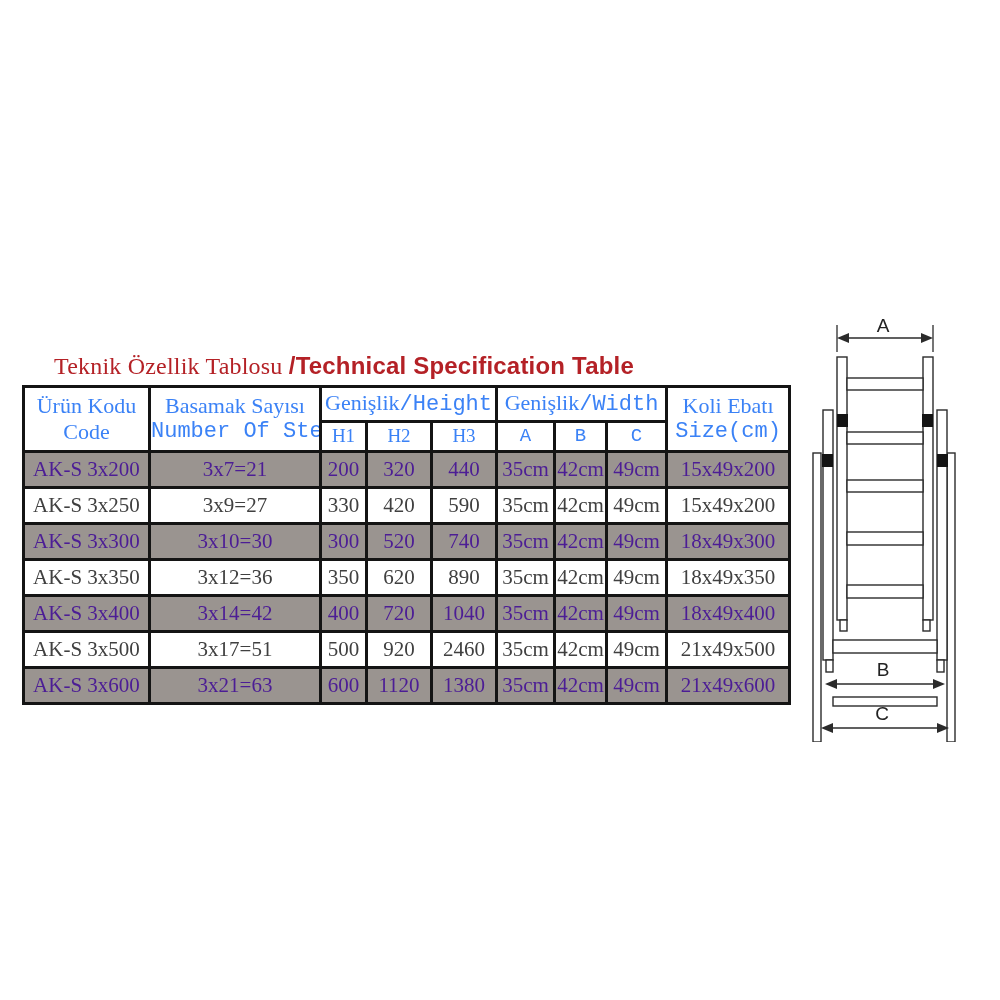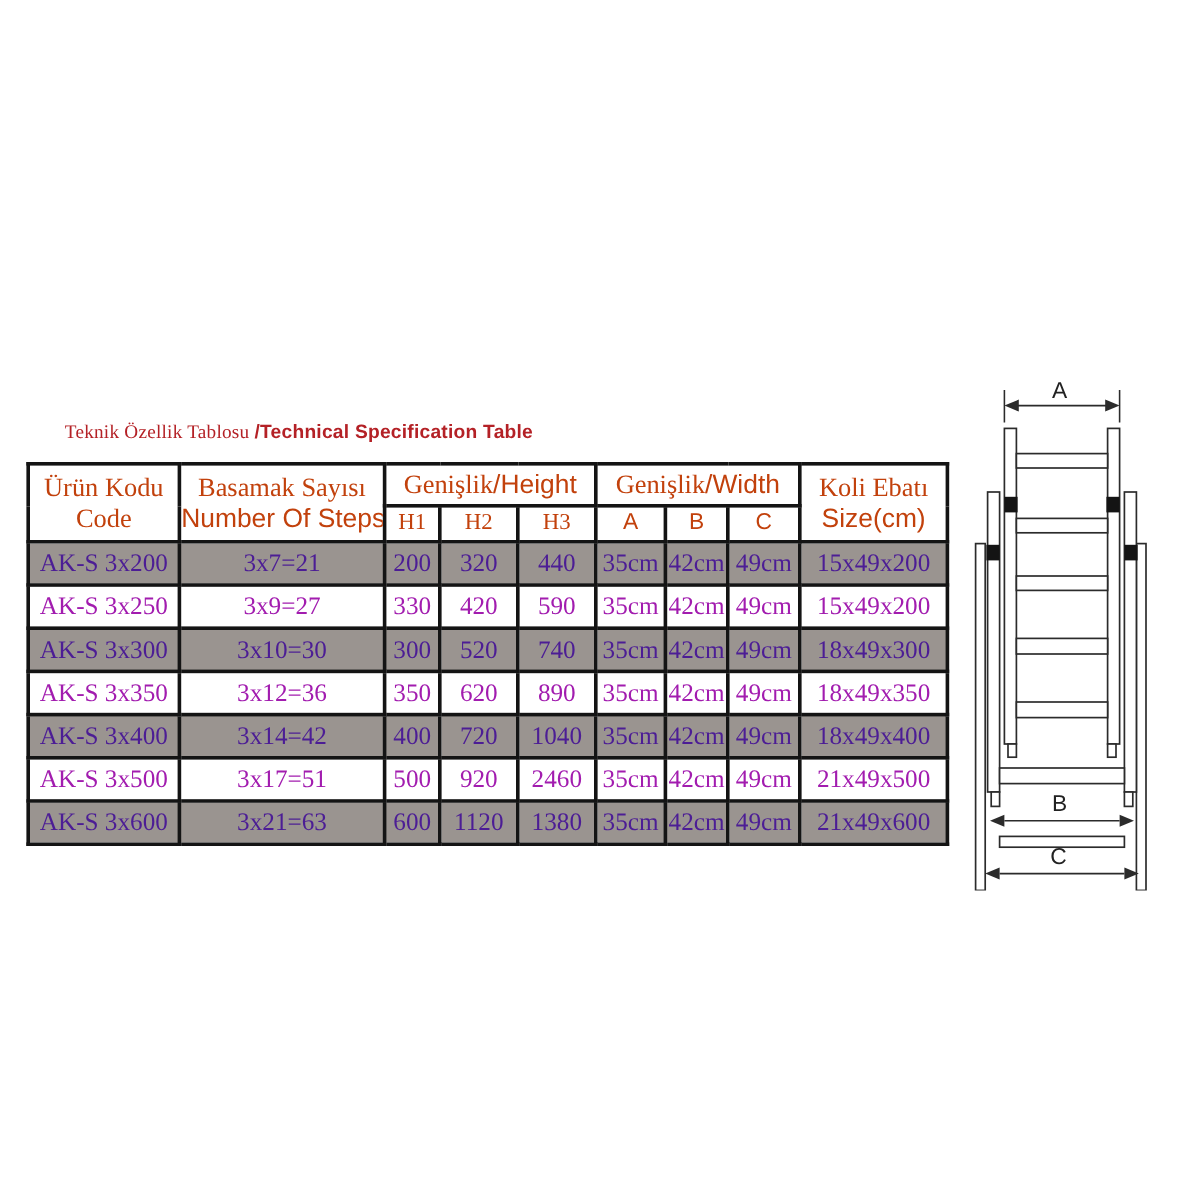--- a/index.html
+++ b/index.html
@@ -1,42 +1,42 @@
 <!DOCTYPE html>
 <html><head>
 <meta charset="utf-8">
 <style>
   html,body{margin:0;padding:0;}
   body{
     width:1000px;height:1000px;background:#ffffff;position:relative;
     font-family:"Liberation Serif",serif;
   }
   .page-title{
-    position:absolute;left:54px;top:352px;font-size:16px;color:#b42126;
+    position:absolute;left:54px;top:352px;font-size:24px;color:#b42126;
     white-space:nowrap;letter-spacing:.2px;
   }
   .page-title .tr-part{font-family:"Liberation Serif",serif;}
   .page-title .en-part{font-family:"Liberation Sans",sans-serif;font-weight:600;}
   table.spec{
     position:absolute;left:22px;top:385px;width:766px;
     border-collapse:collapse;table-layout:fixed;
   }
   table.spec th,table.spec td{
     border:3px solid #141414;text-align:center;padding:0;
     font-weight:normal;overflow:hidden;white-space:nowrap;
   }
-  th.hdr{font-size:22px;color:#c2410c;line-height:1.18;background:#fff;}
+  th.hdr{font-size:22px;color:#3b82f6;line-height:1.18;background:#fff;}
   th.hdr .line2{display:block;}
   th.left-al{text-align:left;padding-left:7px;}
   th.sub{height:27px;font-size:19px;}
   tr.hdr-row1 th{height:32px;}
   td.cell{font-size:21px;height:33px;}
   tr.shaded td{background:#9a9490;color:#4c1d95;}
-  tr.plain td{background:#ffffff;color:#a21caf;}
-  .sans{font-family:Liberation Sans, sans-serif;}
+  tr.plain td{background:#ffffff;color:#404040;}
+  .sans{font-family:Liberation Mono, monospace;}
   .serif{font-family:"Liberation Serif",serif;}
   svg.ladder{position:absolute;left:795px;top:302px;}
   svg.ladder text{
     font-family:"Liberation Sans",sans-serif;font-size:19px;fill:#222222;
   }
 </style>
 </head>
 <body>
 
 <div class="page-title">

